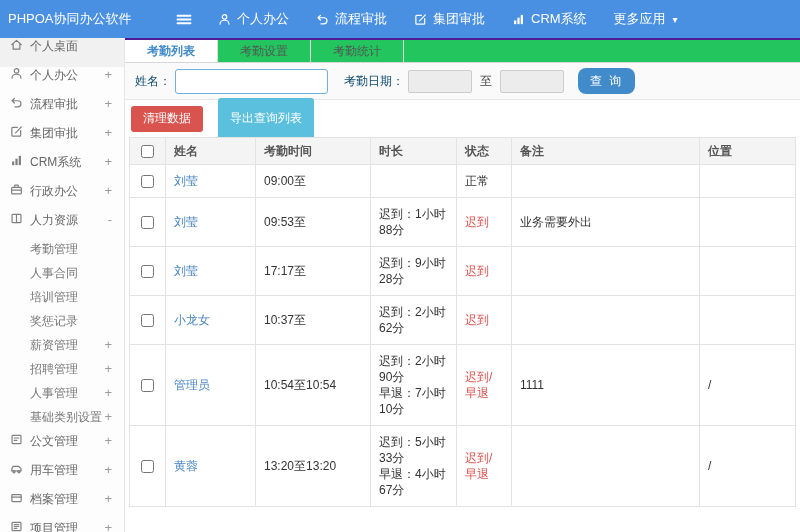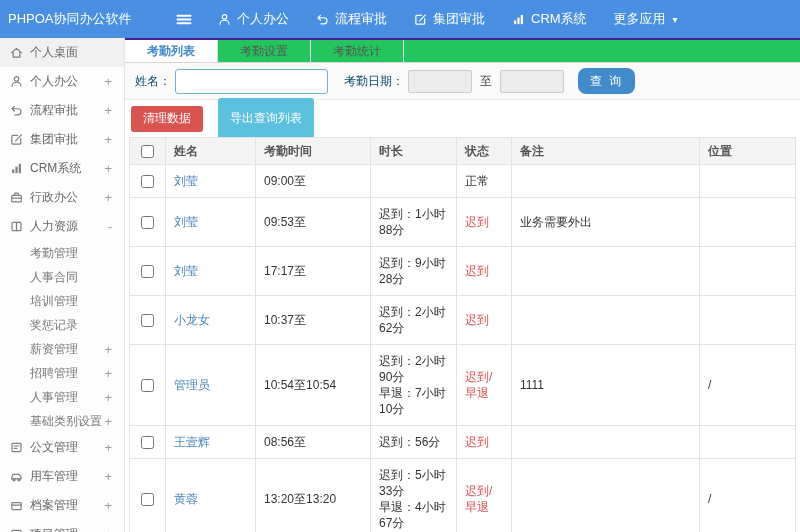--- a/index.html
+++ b/index.html
@@ -12,21 +12,21 @@
   
   .navbar { height:38px; background:var(--navbar); color:#fff; display:flex; align-items:center; }
   .brand { width:130px; padding-left:8px; font-weight:normal; font-size:13px; letter-spacing:0; white-space:nowrap; }
   .hamburger { margin:0 26px 0 46px; display:flex; align-items:center; cursor:pointer; }
   .nav-item { display:flex; align-items:center; margin-right:27px; color:#fff; text-decoration:none; font-size:13px; cursor:pointer; white-space:nowrap; }
   .nav-item .nicon { display:flex; align-items:center; margin-right:6px; }
   .nav-item .caret { margin-left:7px; font-size:10px; }
   svg { display:block; }
   
   .sidebar { position:absolute; top:38px; left:0; width:125px; bottom:0; background:#fdfdfd; border-right:1px solid #e6e6e6; overflow:hidden; }
-  .side-item { height:29px; display:flex; align-items:center; padding:0 12px 0 10px; color:#666; cursor:pointer; }
+  .side-item { height:29px; display:flex; align-items:flex-start; padding:0 12px 0 10px; color:#666; cursor:pointer; }
   .side-item.active { background:#f1f1f1; }
   .side-item .sicon { display:flex; align-items:center; margin-right:7px; color:#808080; }
   .side-item .slabel { flex:1; white-space:nowrap; overflow:hidden; }
   .side-item .expand { color:#9a9a9a; font-size:13px; }
   .side-item.sub { height:24px; padding-left:30px; color:#777; }
   
   .main { position:absolute; top:38px; left:125px; right:0; bottom:0; display:flex; flex-direction:column; overflow:hidden; background:#fff; }
   .tabbar { height:25px; flex:0 0 25px; background:#22c55e; border-top:2px solid #4c1d95; border-bottom:1px solid #d7d7d7; display:flex;align-items:flex-end; }
   .tab { padding:0 22px; line-height:22px; font-size:12px; color:#555; border-right:1px solid #dcdcdc; cursor:pointer; }
   .tab.active { background:#fff; color:var(--accent); font-weight:bold; }
@@ -339,29 +339,20 @@
             <td class="c-check"><input type="checkbox" style=""></td>
             <td class="c-name">管理员</td>
             <td>10:54至10:54</td>
             <td>迟到：2小时90分<br>早退：7小时10分</td>
             <td class="c-late">迟到/早退</td>
             <td>1111</td>
             <td>/</td>
           </tr>
           <tr>
             <td class="c-check"><input type="checkbox" style=""></td>
-            <td class="c-name">王壹辉</td>
-            <td>08:56至</td>
-            <td>迟到：56分</td>
-            <td class="c-late">迟到</td>
-            <td></td>
-            <td></td>
-          </tr>
-          <tr>
-            <td class="c-check"><input type="checkbox" style=""></td>
             <td class="c-name">黄蓉</td>
             <td>13:20至13:20</td>
             <td>迟到：5小时33分<br>早退：4小时67分</td>
             <td class="c-late">迟到/早退</td>
             <td></td>
             <td>/</td>
           </tr>
         </tbody>
     </table>
   </div>

